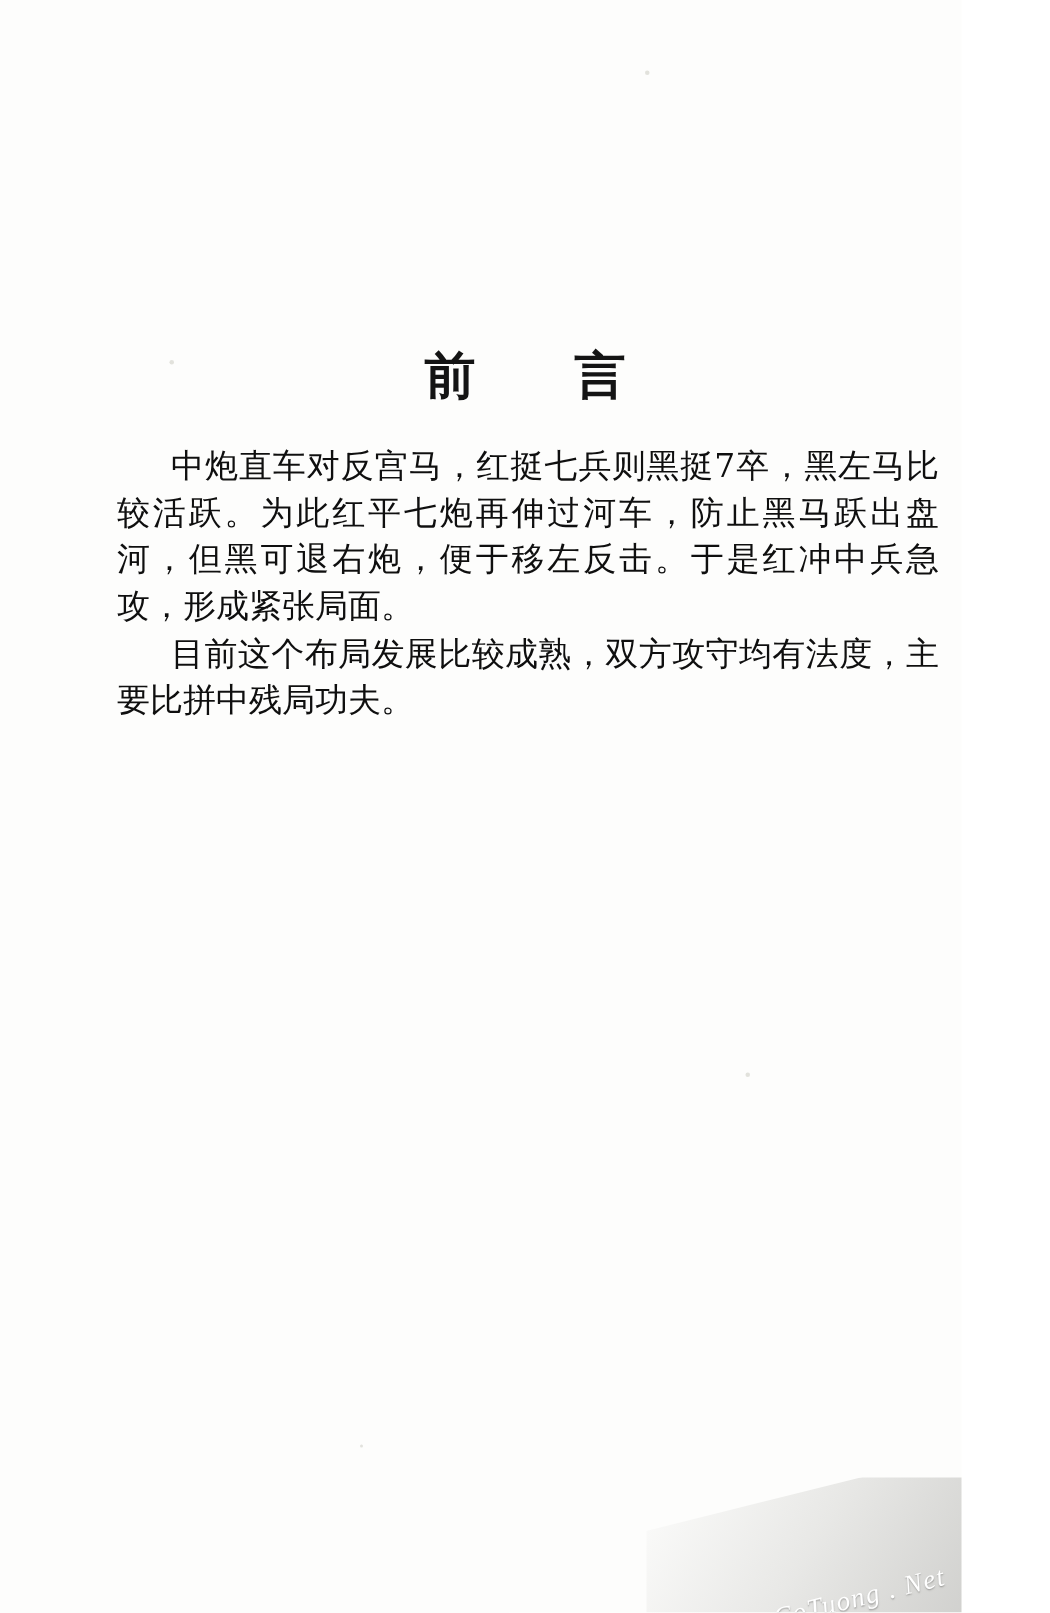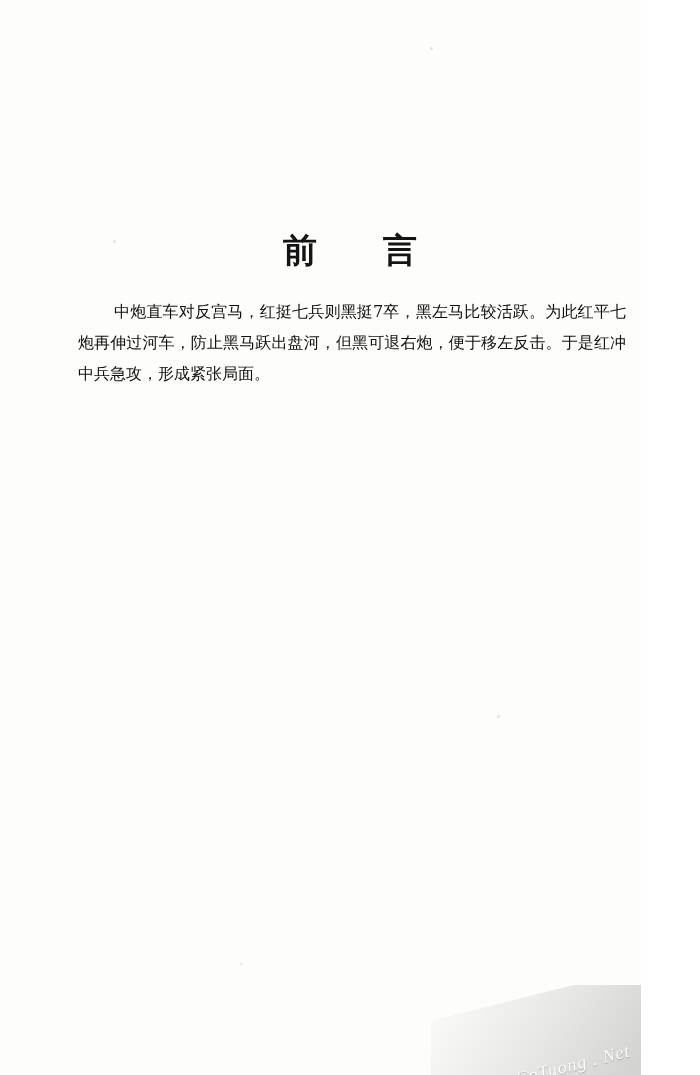--- a/index.html
+++ b/index.html
@@ -34,21 +34,21 @@
     font-family: "DejaVu Serif", "Liberation Serif", serif;
     color: #141414;
   }
   .body-text {
     position: absolute;
     top: 296px;
     left: 78px;
     width: 548px;
   }
   .para {
-    font-size: 16px;
+    font-size: 22px;
     line-height: 31px;
     text-indent: 36px;
     text-align: justify;
     text-justify: inter-ideograph;
     margin: 0 0 1px 0;
     color: #0f0f0f;
     font-family: "DejaVu Serif", "Liberation Serif", serif;
   }
   
   .speck {
@@ -103,20 +103,21 @@
 
   <div class="speck s1"></div>
   <div class="speck s2"></div>
   <div class="speck s3"></div>
   <div class="speck s4"></div>
 
   <h1 class="page-title">前　言</h1>
 
   <div class="body-text">
     <p class="para">中炮直车对反宫马，红挺七兵则黑挺7卒，黑左马比较活跃。为此红平七炮再伸过河车，防止黑马跃出盘河，但黑可退右炮，便于移左反击。于是红冲中兵急攻，形成紧张局面。</p>
+    <p class="para">目前这个布局发展比较成熟，双方攻守均有法度，主要比拼中残局功夫。</p>
   </div>
 
   <div class="watermark">
     <div class="fold"></div>
     <div class="wm-text">HocCoTuong . Net</div>
   </div>
 
 </div>
 
 </body></html>

